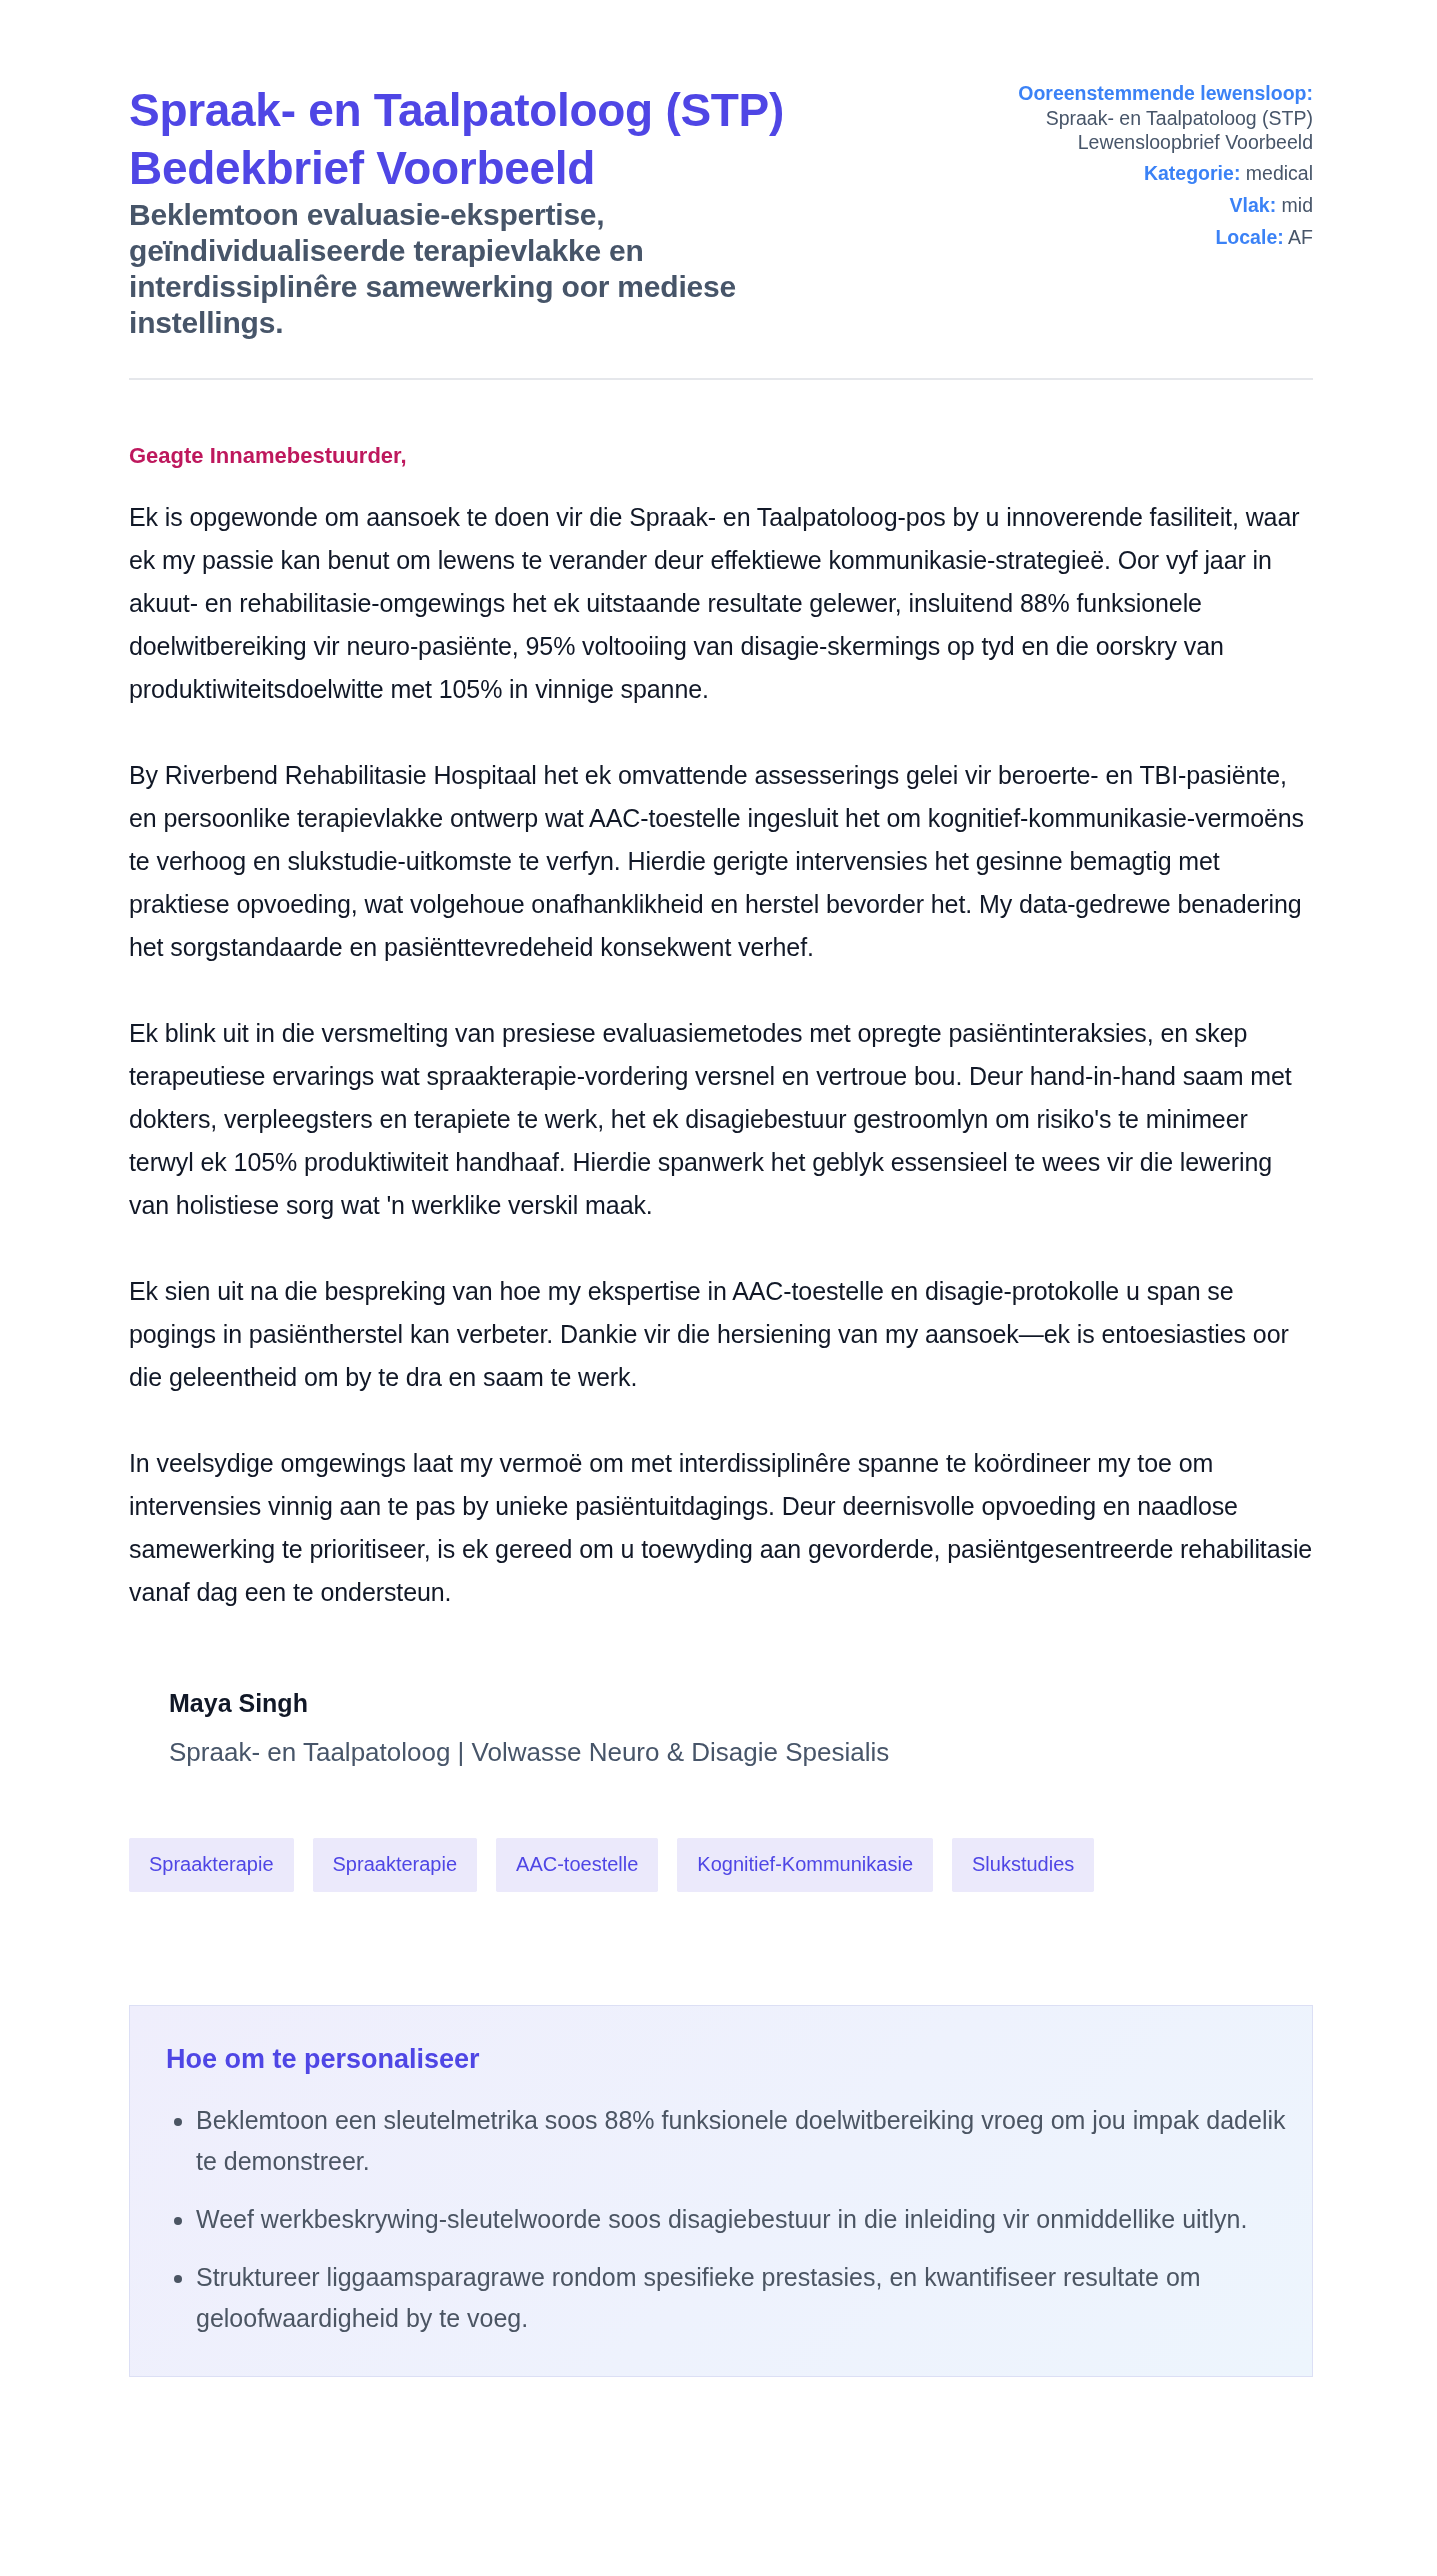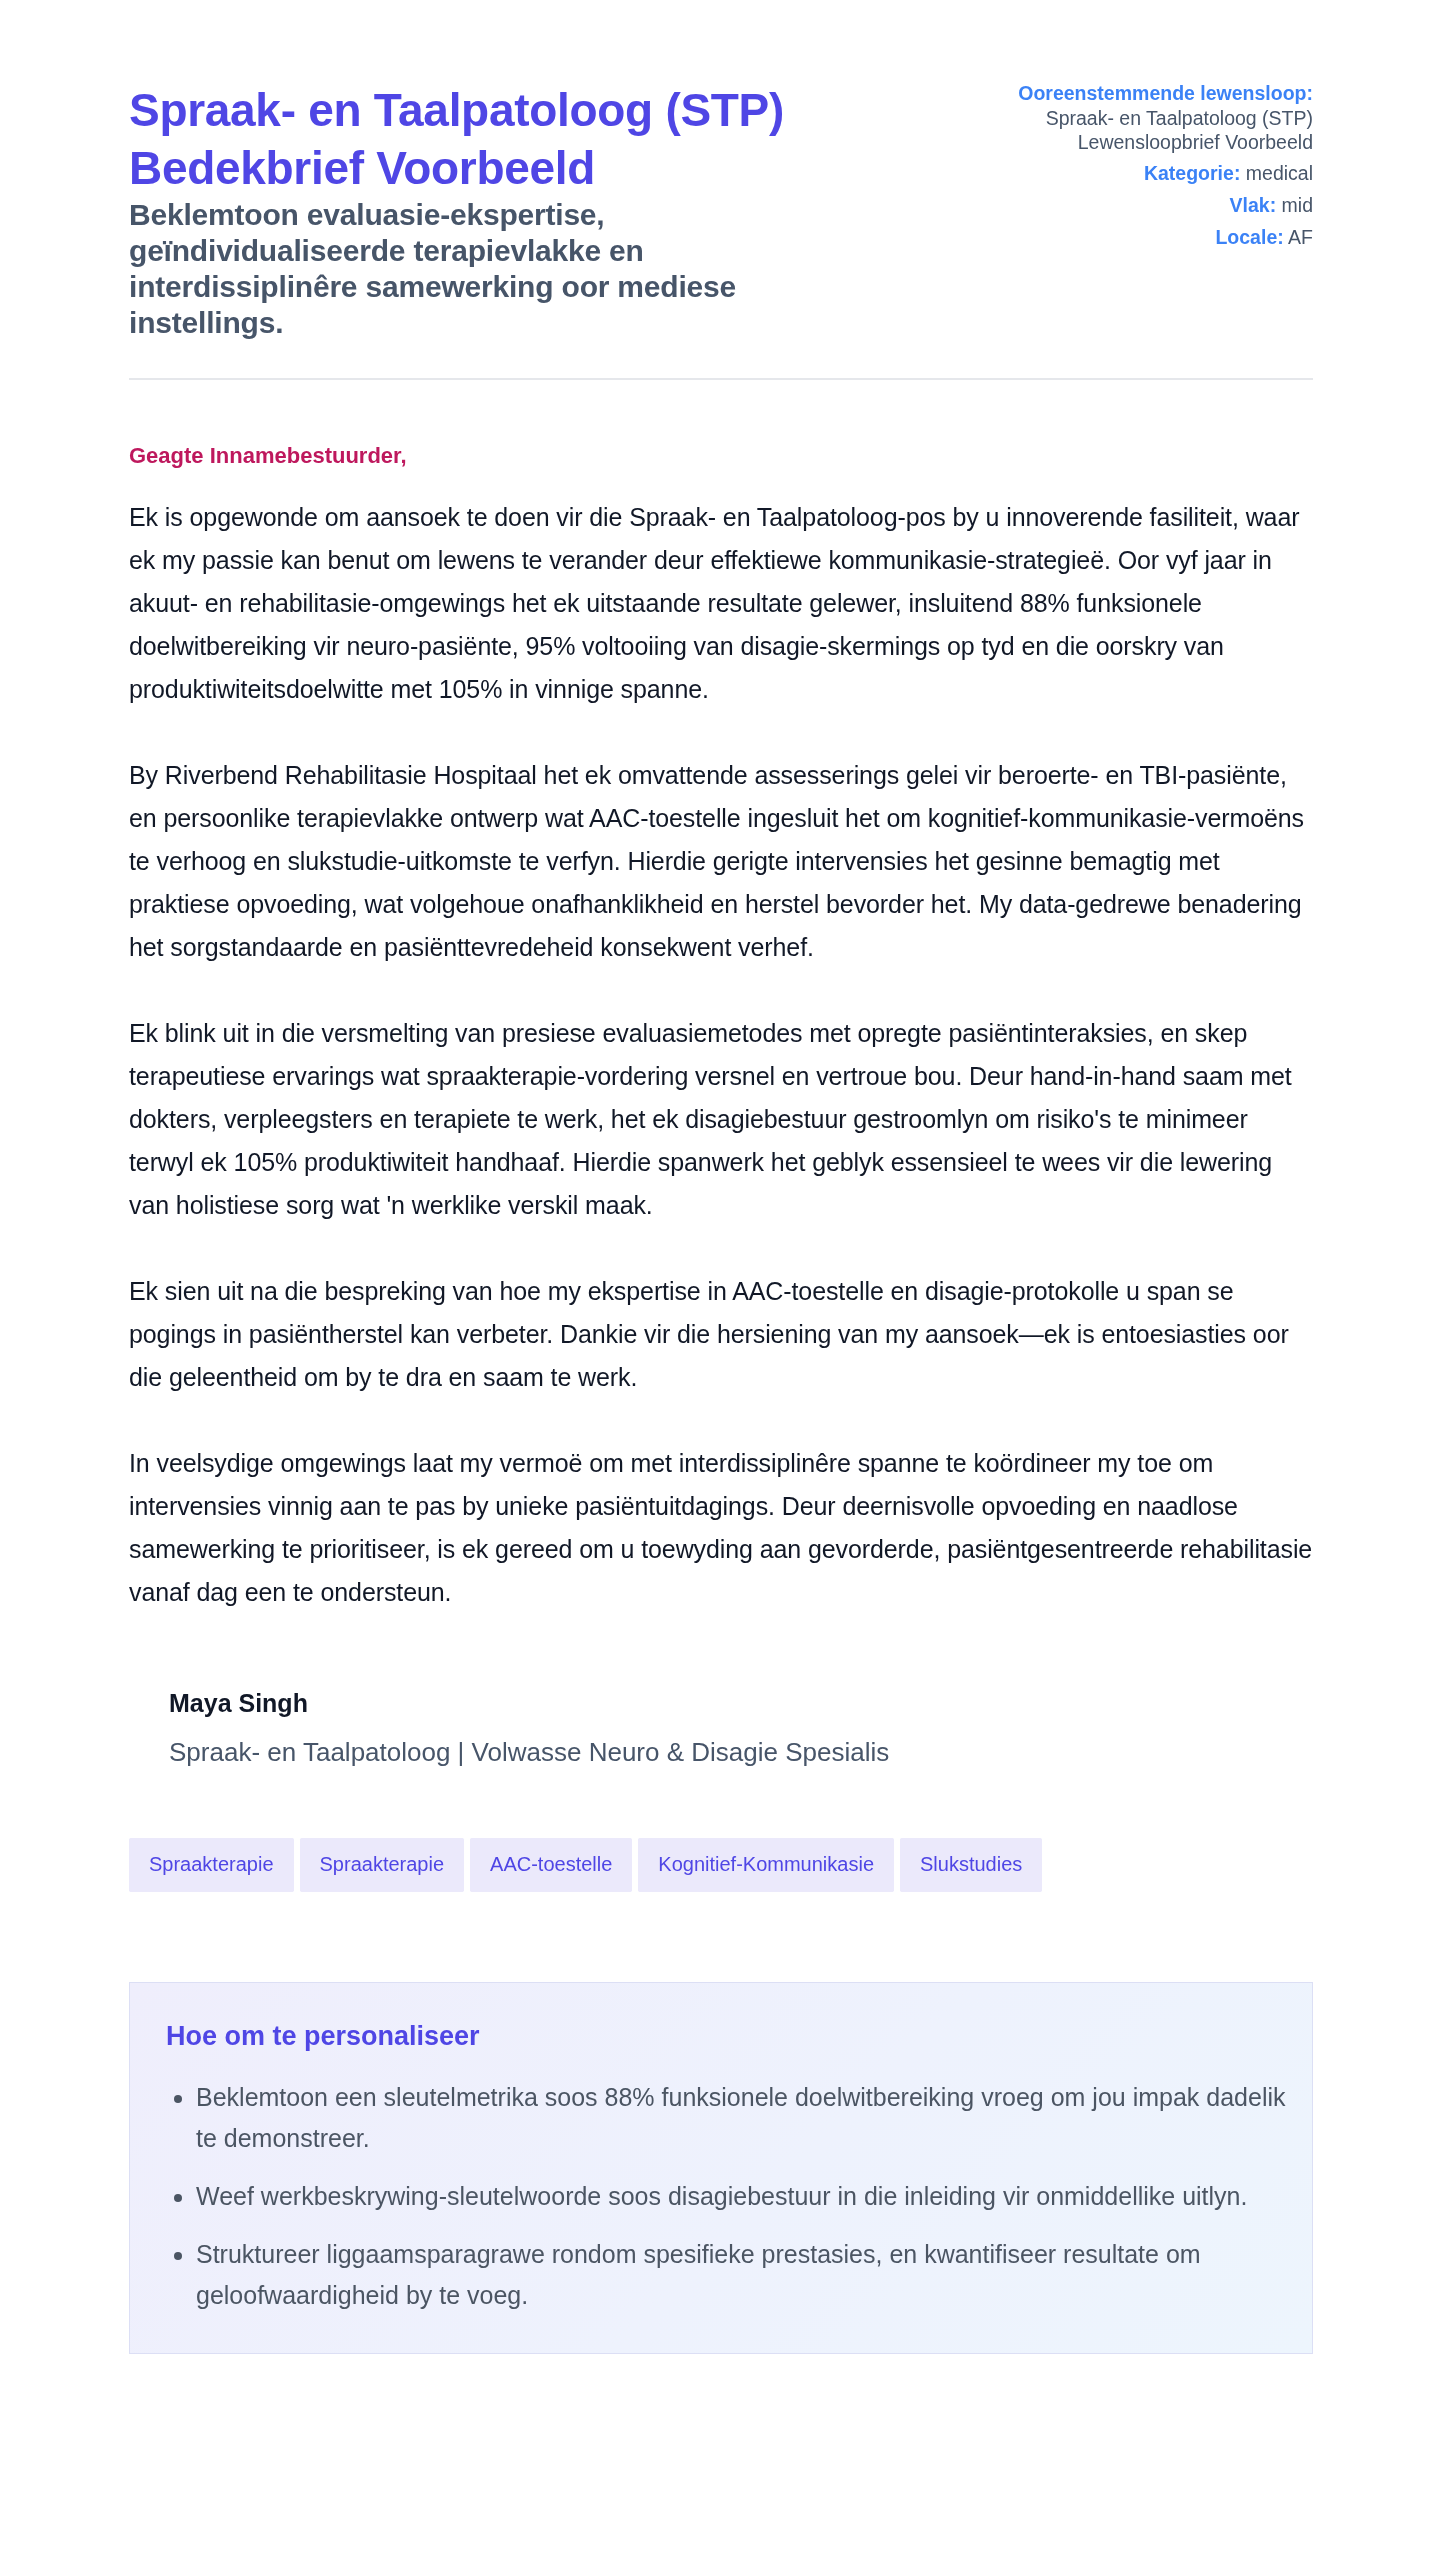--- a/index.html
+++ b/index.html
@@ -71,33 +71,33 @@
       color: #111827;
     }
     .sig-title {
       margin-top: 15px;
       font-size: 26px;
       line-height: 34px;
       color: #475569;
     }
     .tags {
       display: flex;
-      gap: 6px;
+      gap: 19px;
       margin-top: 69px;
     }
     .tag {
       background: #ebe9fb;
       color: #4f46e5;
       font-size: 20px;
       line-height: 25px;
       padding: 14.4px 20px;
       border-radius: 1.7px;
     }
     .tips {
-      margin-top: 90px;
+      margin-top: 113px;
       border: 1.7px solid #dcdff5;
       background: linear-gradient(135deg, #efeefc 0%, #eef2fd 55%, #edf5fd 100%);
       padding: 36px 20px 37px 36px;
     }
     .tips-title {
       margin: 0 0 24px 0;
       font-size: 27px;
       line-height: 34px;
       font-weight: 700;
       color: #4f46e5;

